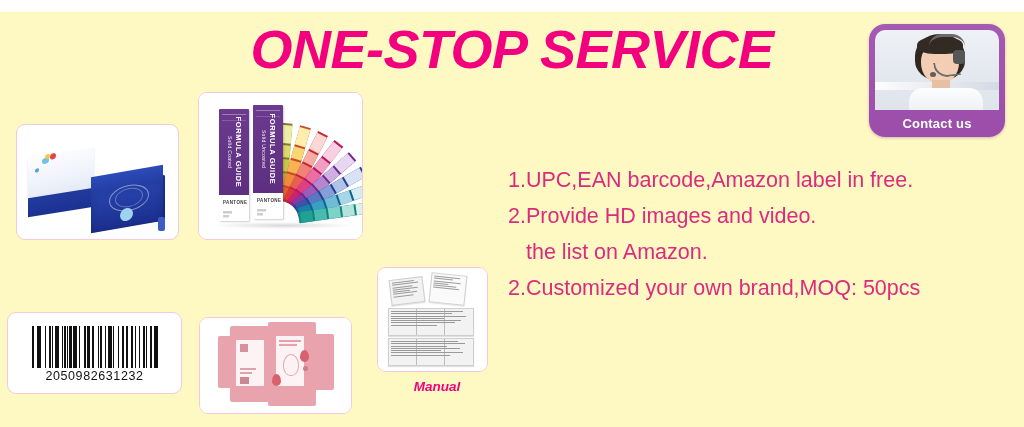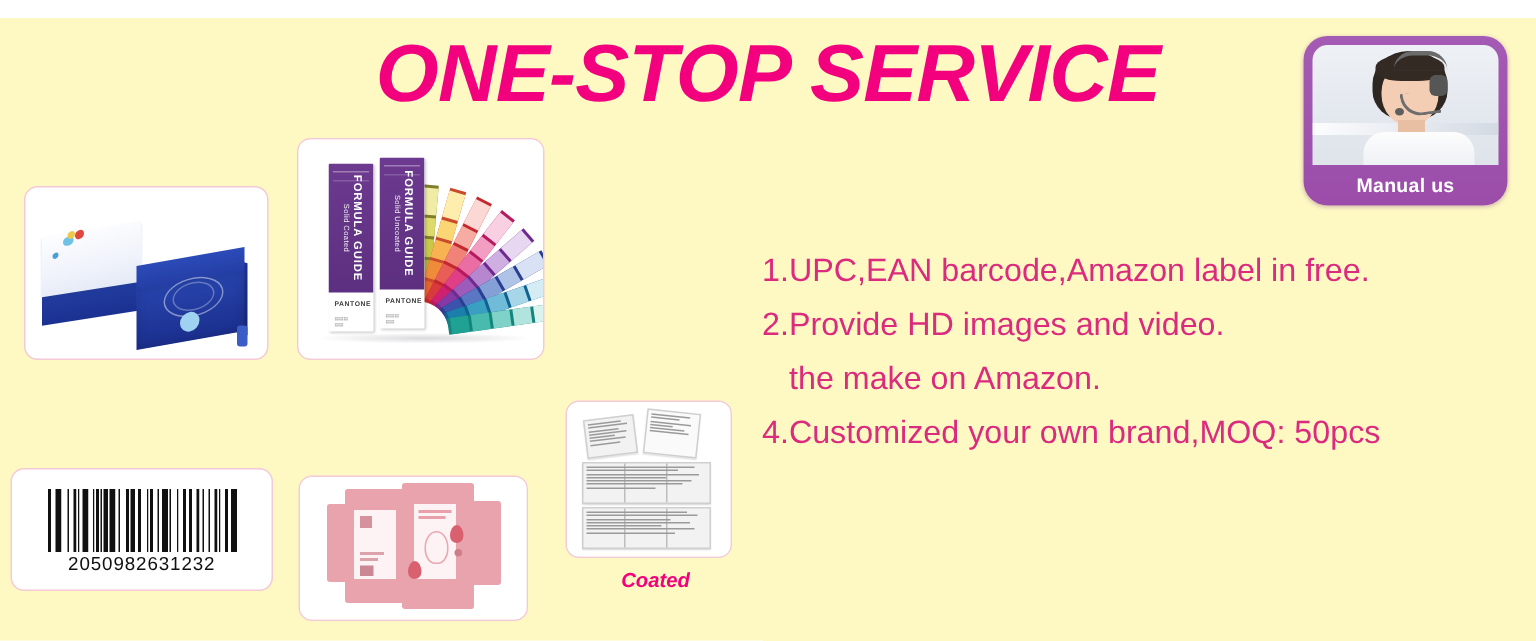--- a/index.html
+++ b/index.html
@@ -581,39 +581,39 @@
             <i style="width:86%"></i>
             <i style="width:62%"></i>
             <i style="width:90%"></i>
             <i style="width:74%"></i>
           </div>
       </div>
     </div>
   </div>
 
   <div class="caption-manual">
-    <div>Coated</div>
+    <div>Manual</div>
   </div>
 
   <div class="service-list" id="service-list">
       <div class="service-item">1.UPC,EAN barcode,Amazon label in free.</div>
       <div class="service-item">2.Provide HD images and video.</div>
-      <div class="service-item indent">the make on Amazon.</div>
-      <div class="service-item">4.Customized your own brand,MOQ: 50pcs</div>
+      <div class="service-item indent">the list on Amazon.</div>
+      <div class="service-item">2.Customized your own brand,MOQ: 50pcs</div>
     </div>
 
   <div id="contact-badge">
     <div class="cb-photo">
       <div class="cb-bg-band"></div>
       <div class="cb-hair"></div>
       <div class="cb-face"></div>
       <div class="cb-hair-front"></div>
       <div class="cb-neck"></div>
       <div class="cb-body"></div>
       <div class="cb-headband"></div>
       <div class="cb-earpiece"></div>
       <div class="cb-mic-arm"></div>
       <div class="cb-mic-tip"></div>
     </div>
-    <div class="cb-label">Manual us</div>
+    <div class="cb-label">Contact us</div>
   </div>
 
 </div>
 
 </body></html>

